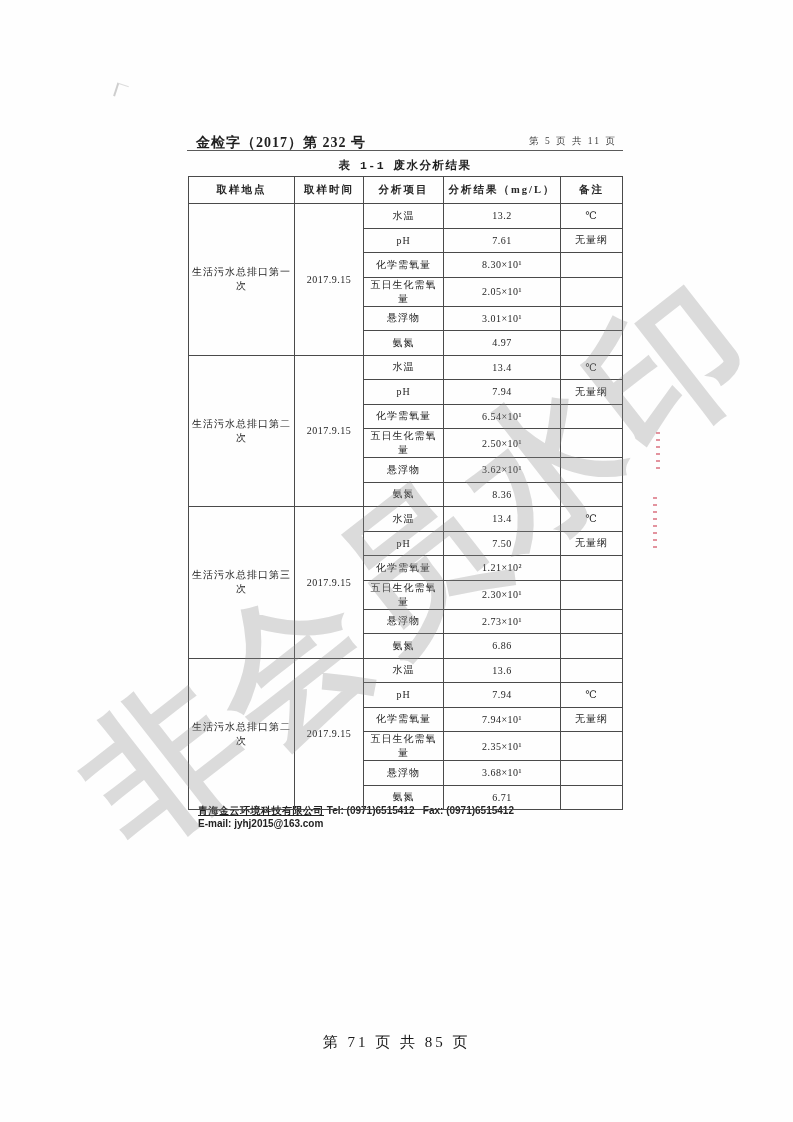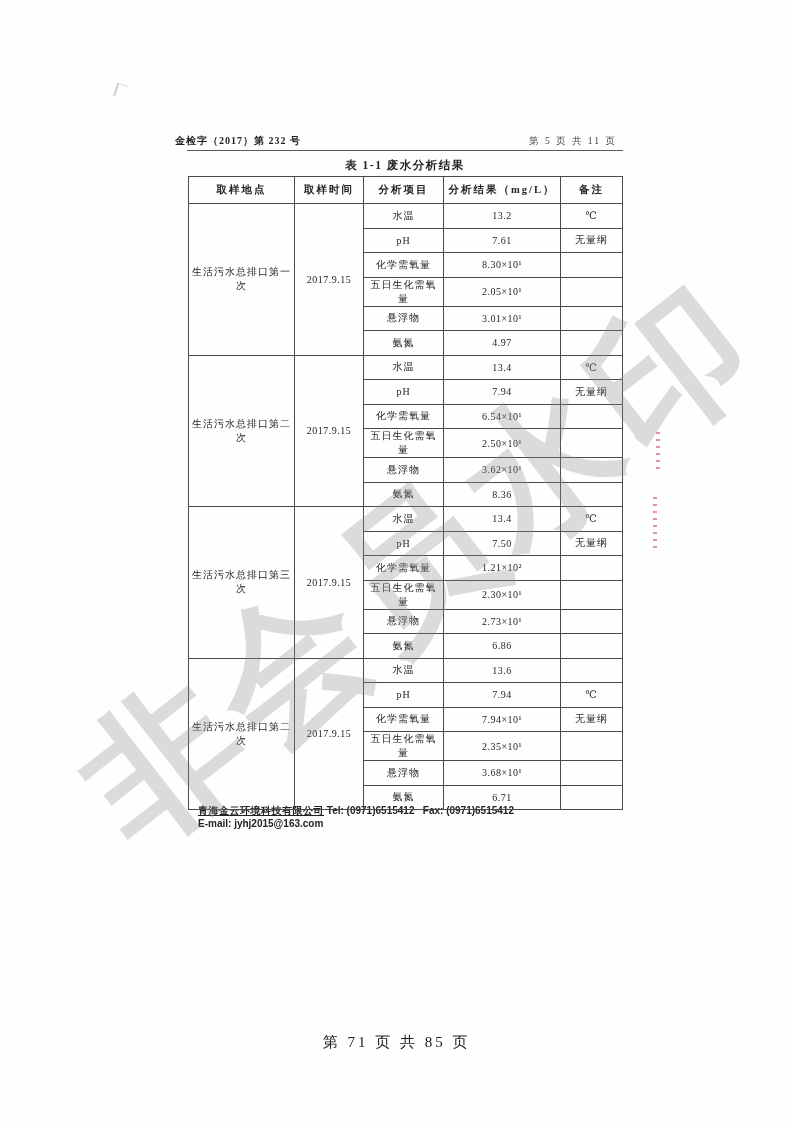--- a/index.html
+++ b/index.html
@@ -28,38 +28,39 @@
     position: absolute; left: 420px; top: 565px;
     transform: translate(-50%,-50%) rotate(-38deg);
     font-size: 152px; font-weight: 700;
     letter-spacing: 8px; white-space: nowrap;
     color: rgba(140,140,140,0.30);
     pointer-events: none; z-index: 3;
   }
 
   
   .doc-number {
-    position: absolute; left: 175px; top: 134px;
-    font-size: 10px; font-weight: 700; letter-spacing: 1px;
+    position: absolute; left: 196px; top: 134px;
+    font-size: 14px; font-weight: 700; letter-spacing: 1px;
   }
   .page-indicator {
     position: absolute; left: 524px; top: 135px; width: 98px;
     font-size: 9.5px; letter-spacing: 2px; text-align: center;
     color: #3c3c3c;
   }
   .header-rule {
     position: absolute; left: 187px; top: 150px; width: 436px;
     border-top: 1.5px solid #5a5a5a;
   }
 
   
   .table-title {
     position: absolute; left: 187px; top: 158px; width: 436px;
     text-align: center; font-size: 11.5px; letter-spacing: 1.5px;
     font-weight: 600;
+    font-family: Liberation Mono, monospace;
   }
 
   
   table.result-table {
     position: absolute; left: 188px; top: 176px;
     width: 434px; table-layout: fixed;
     border-collapse: collapse;
     border: 1.5px solid #3d3d3d;
     z-index: 2; background: transparent;
   }

